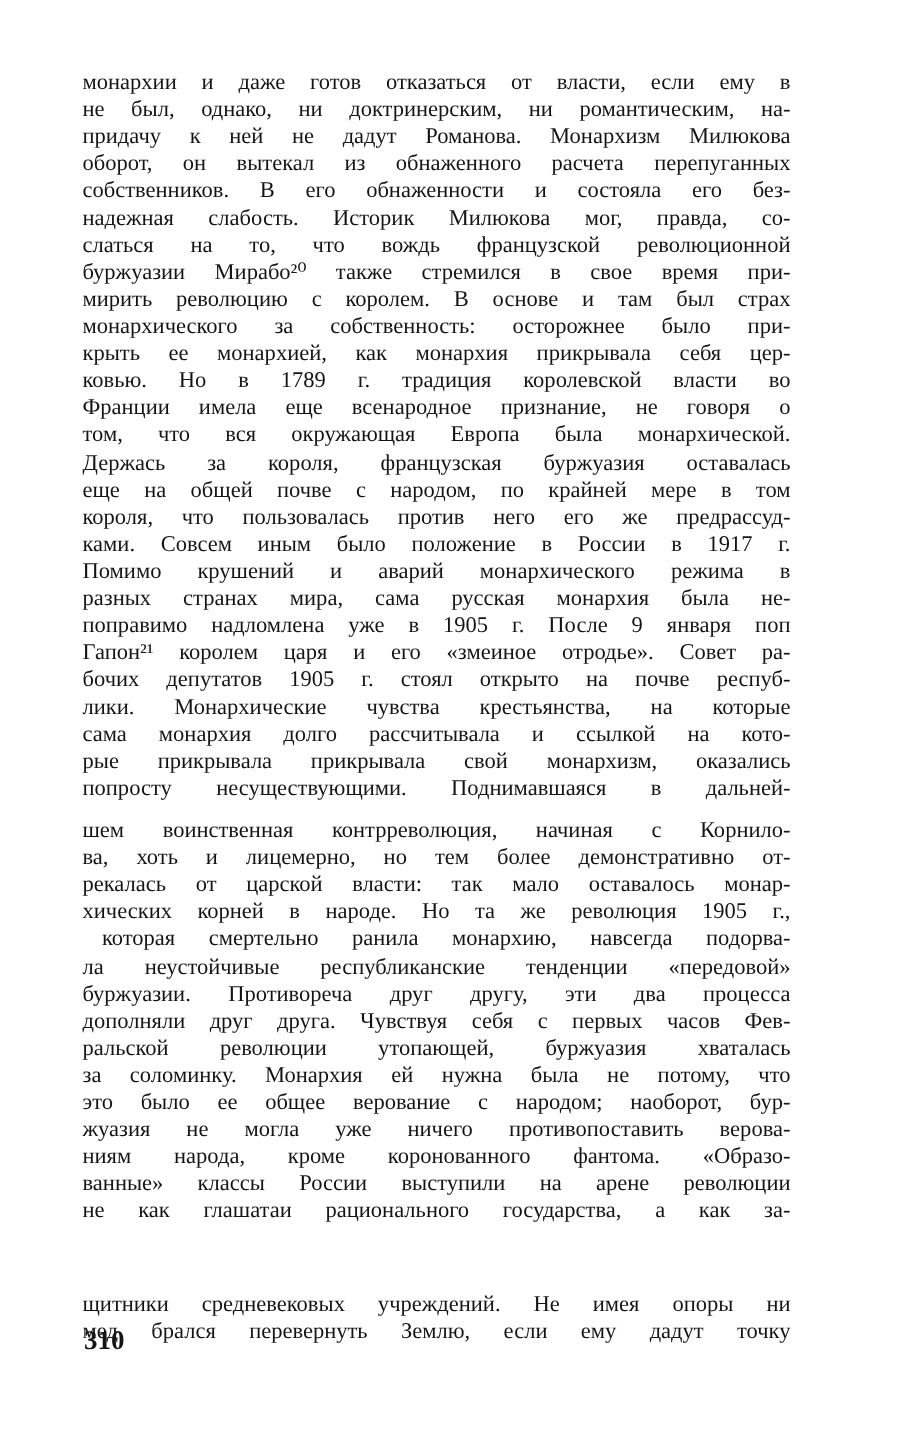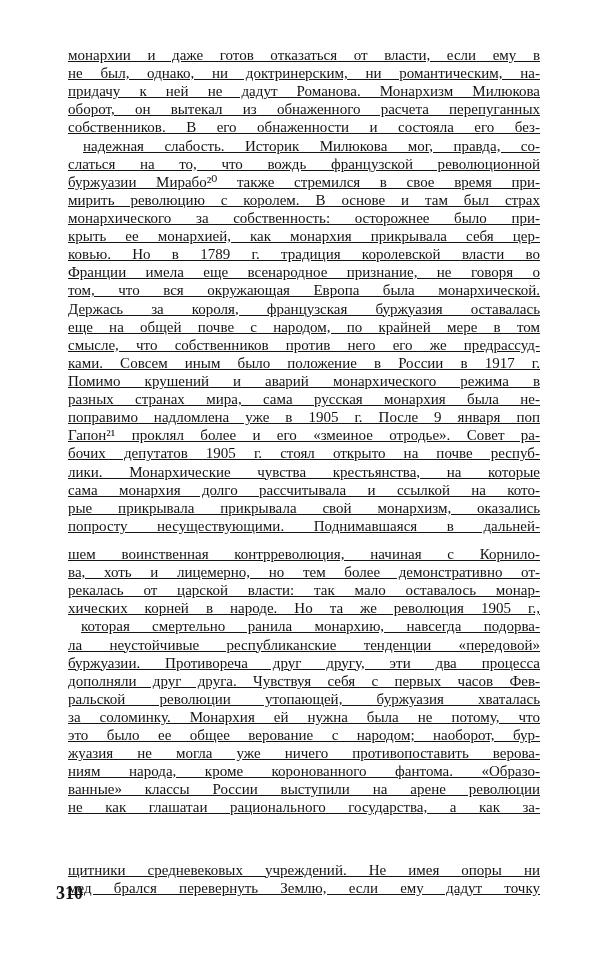--- a/index.html
+++ b/index.html
@@ -9,28 +9,27 @@
     position: relative;
     overflow: hidden;
   }
   .page {
     position: absolute;
     left: 0; top: 0; width: 600px; height: 961px;
     background: #ffffff;
   }
   .text-block {
     position: absolute;
-    left: 68px;
+    left: 55px;
     top: 46px;
     width: 472px;
     font-family: "Liberation Serif", "DejaVu Serif", serif;
     font-size: 19.2px;
     line-height: 23.25px;
     color: #141414;
-    text-decoration: underline;
   }
   .line {
     display: block;
     white-space: nowrap;
     text-align: justify;
     text-align-last: justify;
     height: 23.25px;
   }
   .line.last {
     text-align-last: justify;
@@ -48,37 +47,37 @@
 </head>
 <body>
 
 <div class="page">
   <div class="text-block" id="text-block" style="line-height: 18.1111px; font-size: 15.0322px;">
       <span class="line" style="height: 18.1111px;">монархии и даже готов отказаться от власти, если ему в</span>
       <span class="line" style="height: 18.1111px;">не был, однако, ни доктринерским, ни романтическим, на-</span>
       <span class="line" style="height: 18.1111px;">придачу к ней не дадут Романова. Монархизм Милюкова</span>
       <span class="line" style="height: 18.1111px;">оборот, он вытекал из обнаженного расчета перепуганных</span>
       <span class="line" style="height: 18.1111px;">собственников. В его обнаженности и состояла его без-</span>
-      <span class="line" style="height: 18.1111px; margin-left: 15px;">надежная слабость. Историк Милюкова мог, правда, со-</span>
+      <span class="line" style="height: 18.1111px;">надежная слабость. Историк Милюкова мог, правда, со-</span>
       <span class="line" style="height: 18.1111px;">слаться на то, что вождь французской революционной</span>
       <span class="line" style="height: 18.1111px;">буржуазии Мирабо²⁰ также стремился в свое время при-</span>
       <span class="line" style="height: 18.1111px;">мирить революцию с королем. В основе и там был страх</span>
       <span class="line" style="height: 18.1111px;">монархического за собственность: осторожнее было при-</span>
       <span class="line" style="height: 18.1111px;">крыть ее монархией, как монархия прикрывала себя цер-</span>
       <span class="line" style="height: 18.1111px;">ковью. Но в 1789 г. традиция королевской власти во</span>
       <span class="line" style="height: 18.1111px;">Франции имела еще всенародное признание, не говоря о</span>
       <span class="line" style="height: 18.1111px;">том, что вся окружающая Европа была монархической.</span>
       <span class="line" style="height: 18.1111px;">Держась за короля, французская буржуазия оставалась</span>
       <span class="line" style="height: 18.1111px;">еще на общей почве с народом, по крайней мере в том</span>
-      <span class="line" style="height: 18.1111px;">смысле, что собственников против него его же предрассуд-</span>
+      <span class="line" style="height: 18.1111px;">короля, что пользовалась против него его же предрассуд-</span>
       <span class="line" style="height: 18.1111px;">ками. Совсем иным было положение в России в 1917 г.</span>
       <span class="line" style="height: 18.1111px;">Помимо крушений и аварий монархического режима в</span>
       <span class="line" style="height: 18.1111px;">разных странах мира, сама русская монархия была не-</span>
       <span class="line" style="height: 18.1111px;">поправимо надломлена уже в 1905 г. После 9 января поп</span>
-      <span class="line" style="height: 18.1111px;">Гапон²¹ проклял более и его «змеиное отродье». Совет ра-</span>
+      <span class="line" style="height: 18.1111px;">Гапон²¹ королем царя и его «змеиное отродье». Совет ра-</span>
       <span class="line" style="height: 18.1111px;">бочих депутатов 1905 г. стоял открыто на почве респуб-</span>
       <span class="line" style="height: 18.1111px;">лики. Монархические чувства крестьянства, на которые</span>
       <span class="line" style="height: 18.1111px;">сама монархия долго рассчитывала и ссылкой на кото-</span>
       <span class="line" style="height: 18.1111px;">рые прикрывала прикрывала свой монархизм, оказались</span>
       <span class="line" style="height: 18.1111px;">попросту несуществующими. Поднимавшаяся в дальней-</span>
       <span class="line" style="height: 18.1111px; margin-top: 10px;">шем воинственная контрреволюция, начиная с Корнило-</span>
       <span class="line" style="height: 18.1111px;">ва, хоть и лицемерно, но тем более демонстративно от-</span>
       <span class="line" style="height: 18.1111px;">рекалась от царской власти: так мало оставалось монар-</span>
       <span class="line" style="height: 18.1111px;">хических корней в народе. Но та же революция 1905 г.,</span>
       <span class="line" style="height: 18.1111px; margin-left: 13px;">которая смертельно ранила монархию, навсегда подорва-</span>

